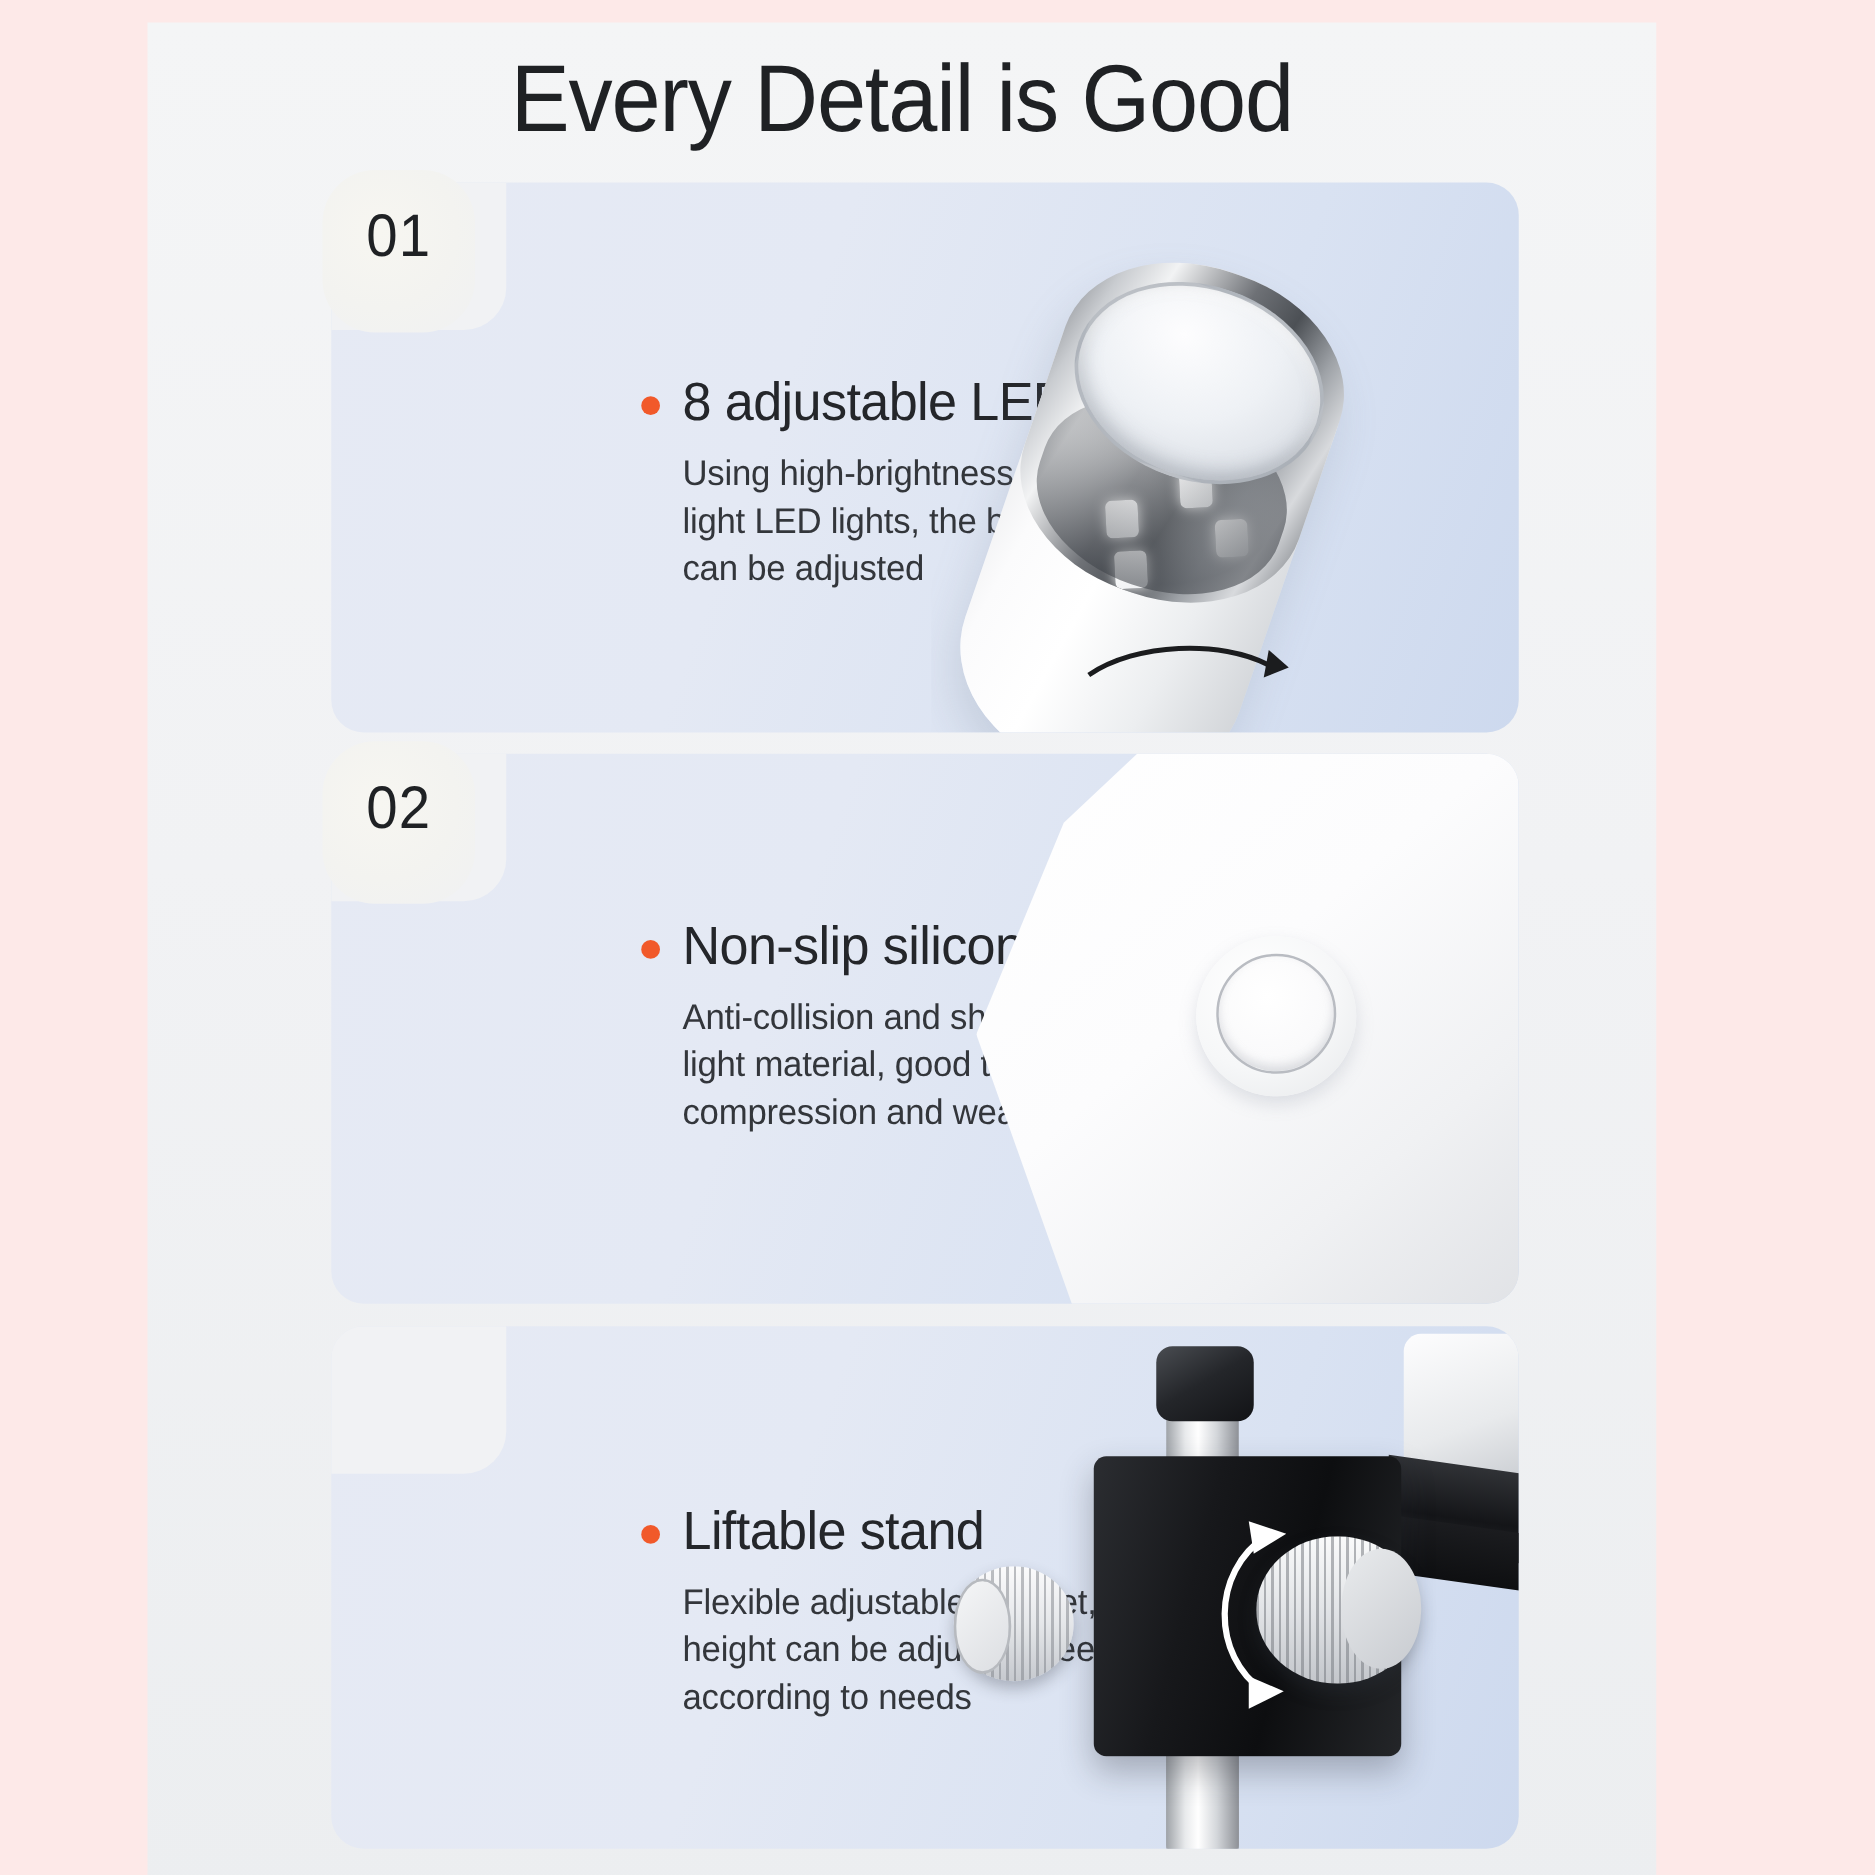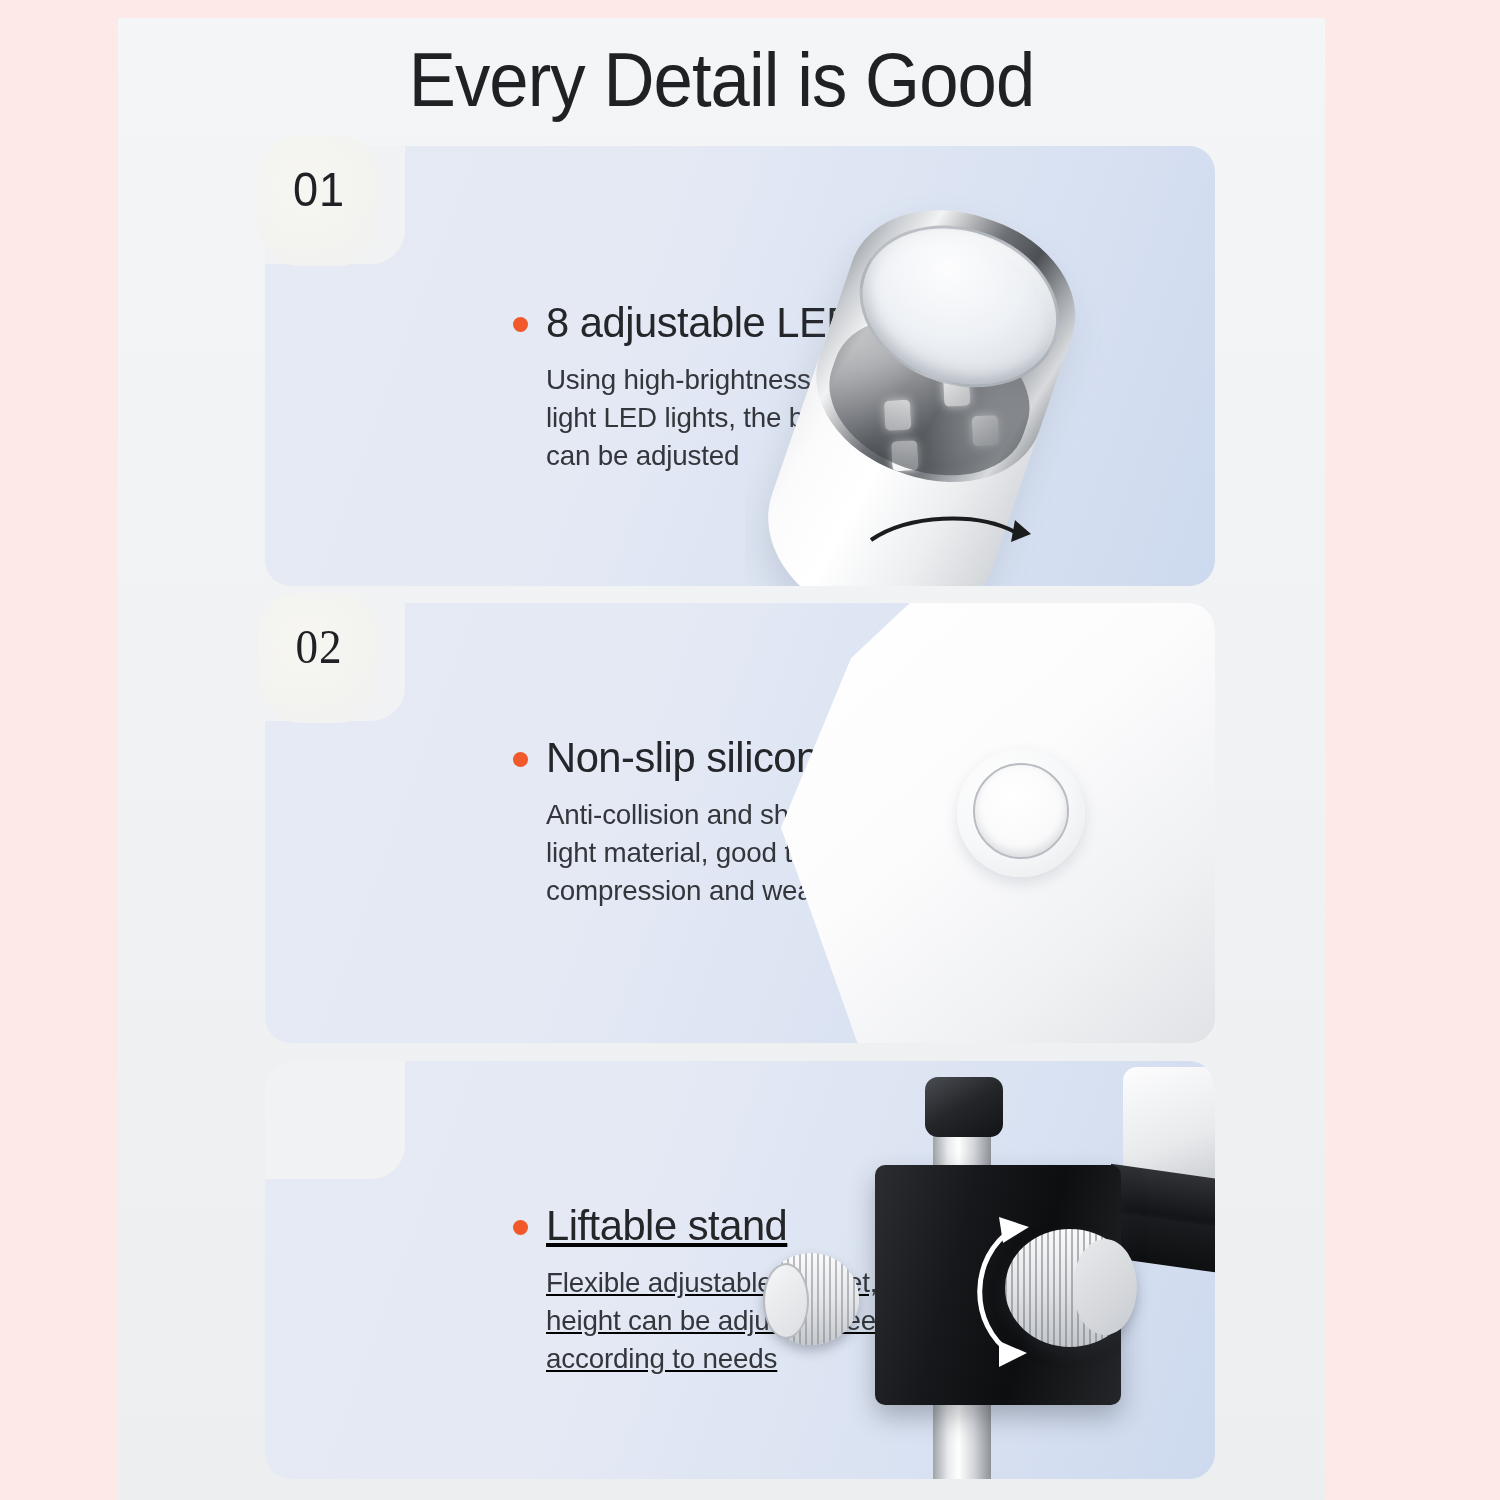--- a/index.html
+++ b/index.html
@@ -56,37 +56,37 @@
   }
 
   
   .badge-blob {
     position:absolute;
     width:122px; height:130px;
     border-radius:42px;
     background:radial-gradient(circle at 38% 38%, #f7f6f1 0%, #f3f3f0 55%, #f0f1f2 100%);
   }
   .badge-blob.b1 { left:140px; top:118px; }
-  .badge-blob.b2 { left:140px; top:575px;font-family:Liberation Serif, serif; }
+  .badge-blob.b2 { left:140px; top:575px; }
   .badge-blob.b3 { left:140px; top:1033px; }
   .badge-num {
     position:absolute;
     inset:0;
     display:flex; align-items:center; justify-content:center;
     font-size:48px; font-weight:400; color:#1f2124;
     letter-spacing:1px;
     transform:scaleX(0.94);
     padding-bottom:24px;
   }
 
   
   .txt { position:absolute; left:248px; }
   .card.c1 .txt { top:152px; }
   .card.c2 .txt { top:130px; }
-  .card.c3 .txt { top:140px;text-decoration:underline; }
+  .card.c3 .txt { top:140px; }
 
   .head-row { display:flex; align-items:center; gap:18px; }
   .bullet {
     width:15px; height:15px; border-radius:50%;
     background:#f1592a; flex:none; margin-top:4px;
   }
   .headline {
     font-size:43px; font-weight:400; color:#24262a;
     letter-spacing:-0.5px; white-space:nowrap;
     transform:scaleX(0.97); transform-origin:left center;

